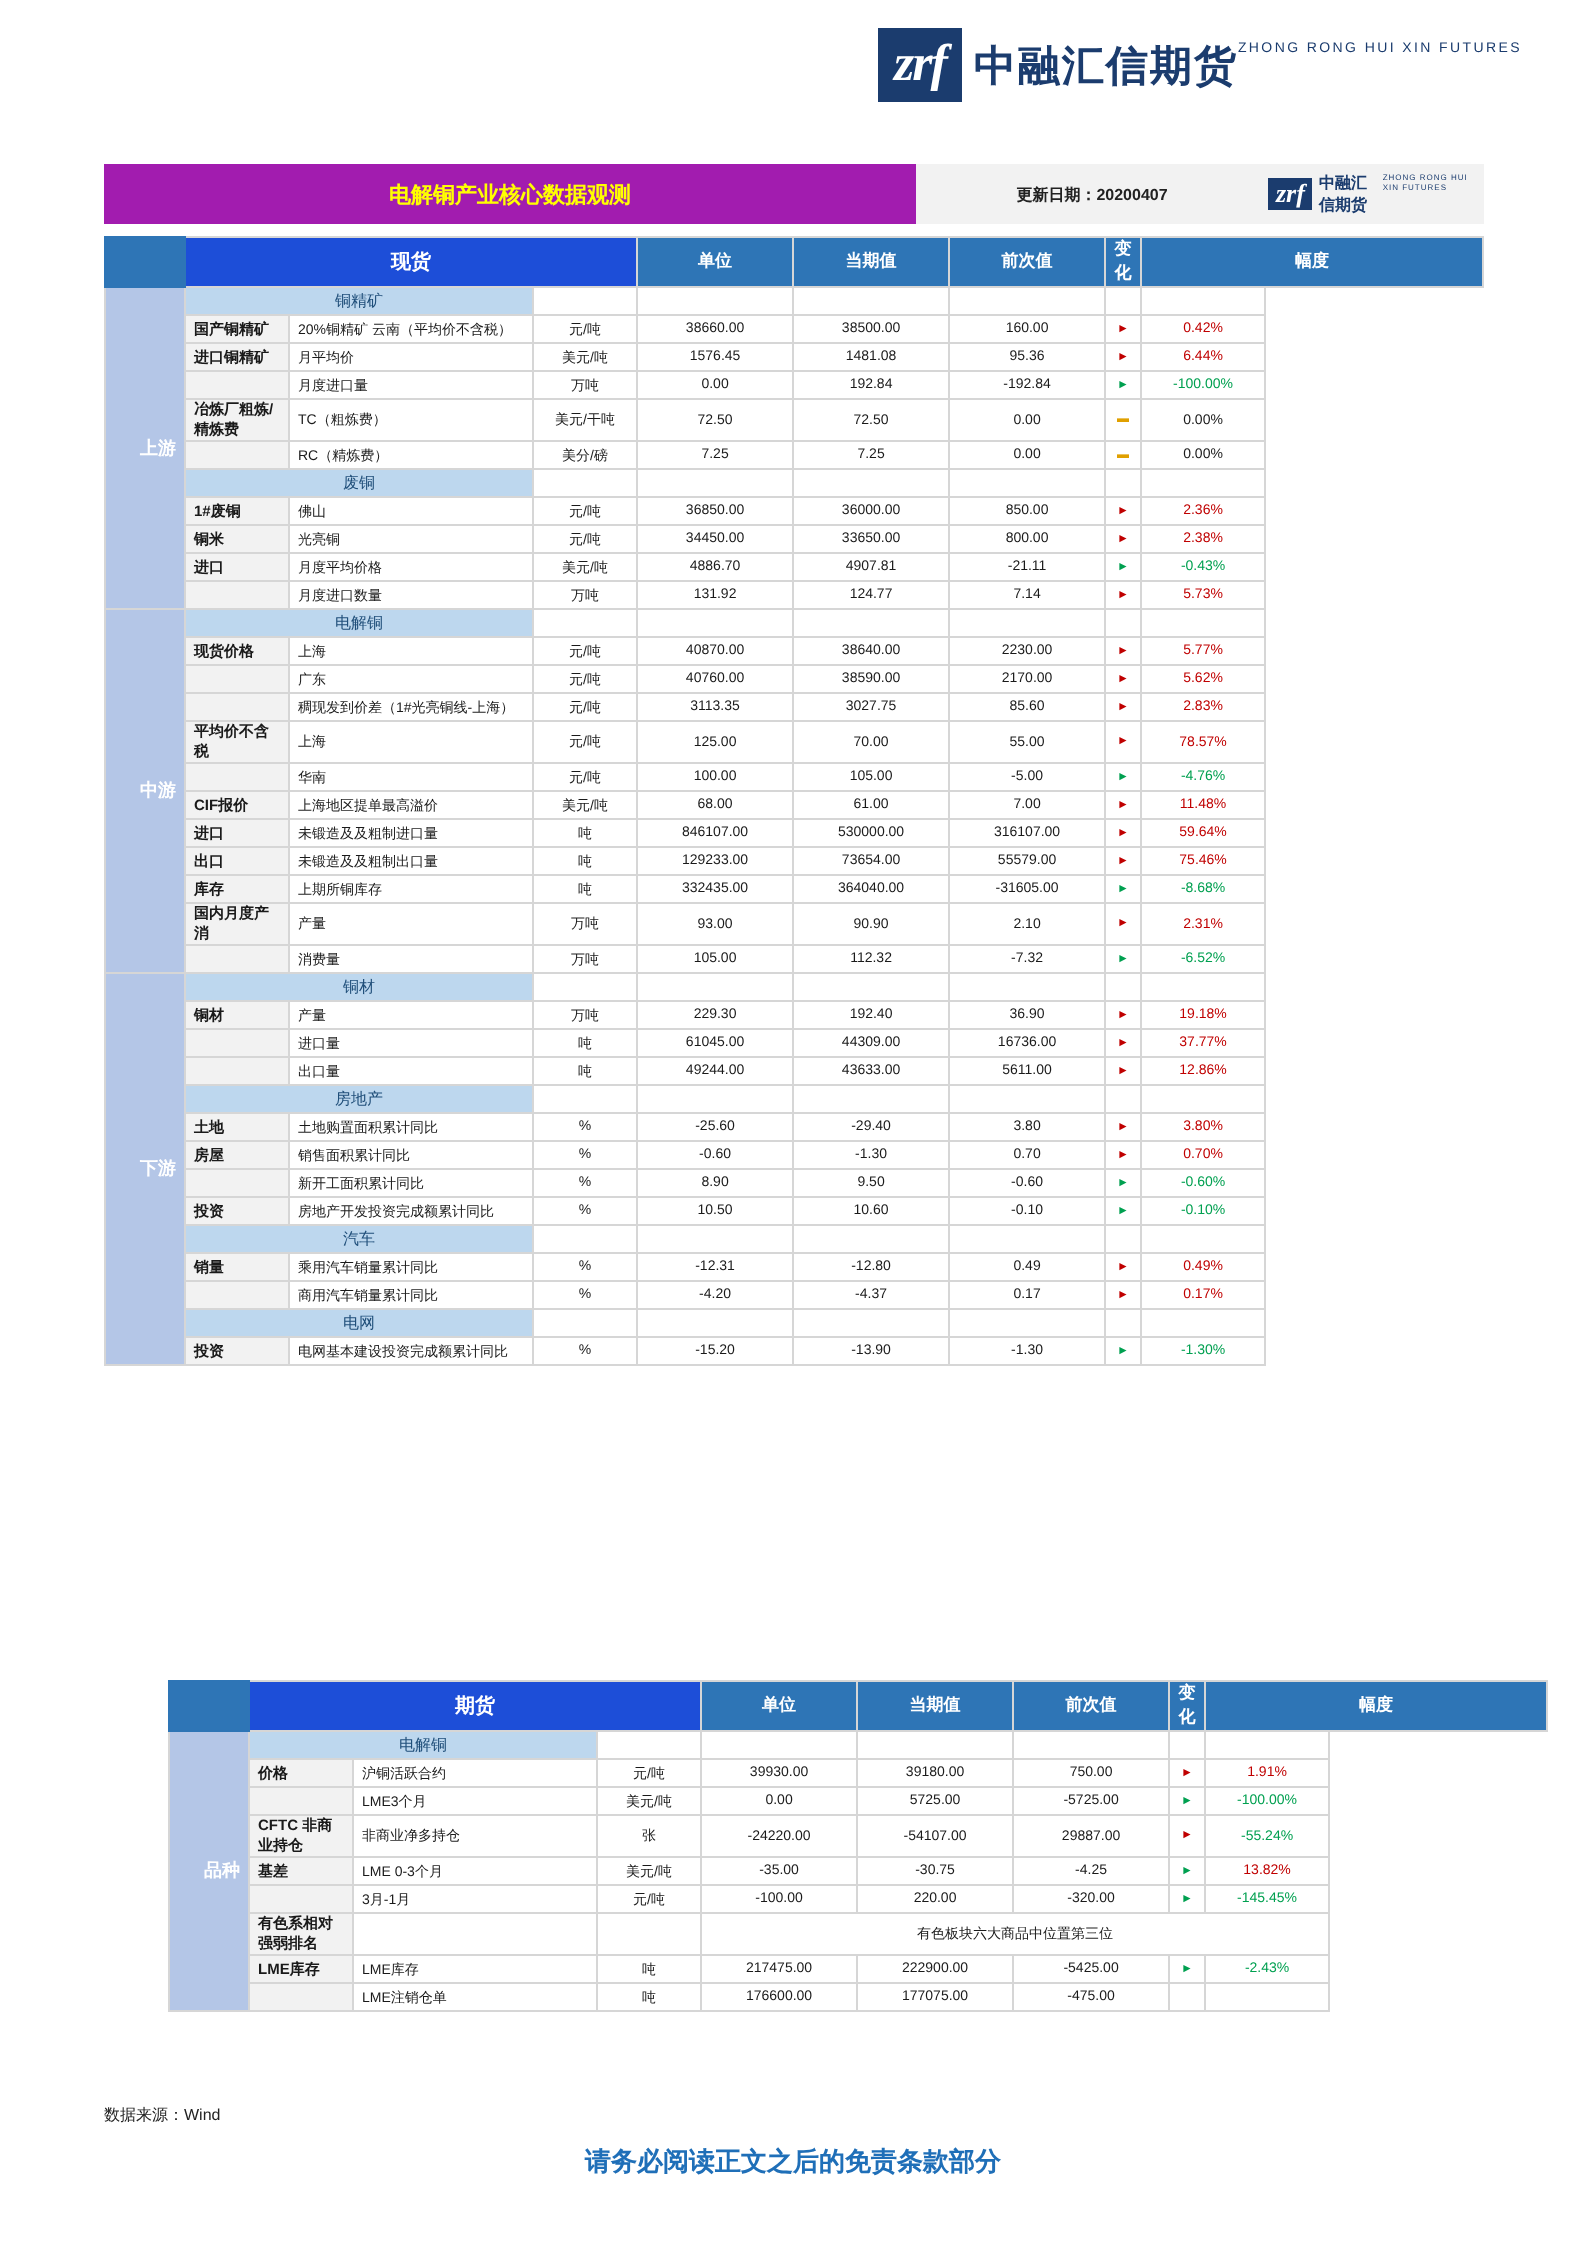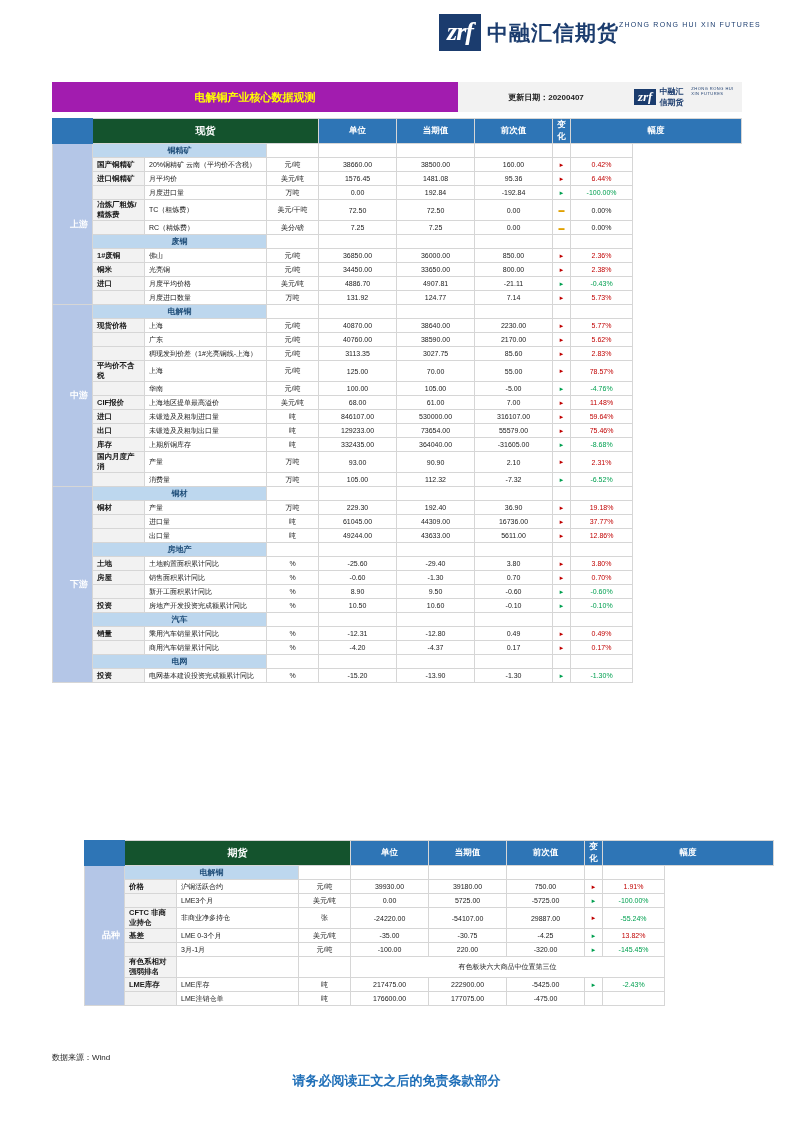--- a/index.html
+++ b/index.html
@@ -64,24 +64,24 @@
   col.c-side  { width: 40px; }
   col.c-grp   { width: 52px; }
   col.c-item  { width: 122px; }
   col.c-unit  { width: 52px; }
   col.c-cur   { width: 78px; }
   col.c-prev  { width: 78px; }
   col.c-chg   { width: 78px; }
   col.c-arrow { width: 18px; }
   col.c-pct   { width: 62px; }
 
-  .hdr { background: #14532d; color: #fff; font-weight: bold; text-align: center; height: 26px; font-size: 10px; }
+  .hdr { background: #1d4ed8; color: #fff; font-weight: bold; text-align: center; height: 26px; font-size: 10px; }
   .hdr-sm { background: #2e75b6; color: #fff; font-weight: bold; text-align: center; height: 26px; font-size: 8.5px; }
   .side { background: #b4c6e7; color: #ffffff; font-weight: bold; text-align: right; font-size: 9px; }
-  .subhdr { background: #bdd7ee; color: #1f4e79; font-weight: bold; text-align: center; font-size: 8px; height: 15px; }
+  .subhdr { background: #bdd7ee; color: #1f4e79; font-weight: normal; text-align: center; font-size: 8px; height: 15px; }
   .grp { background: #f2f2f2; font-weight: bold; font-size: 7.5px; text-align: left; padding-left: 6px; }
   .item { font-size: 7px; text-align: left; padding-left: 6px; }
   .unit { text-align: center; font-size: 7px; }
   .num  { text-align: center; font-size: 7px; }
   .pct  { text-align: center; font-size: 7px; }
   .up   { color: #c00000; }
   .down { color: #00a050; }
   .arrow { text-align: center; font-size: 6px; padding: 0; }
   .a-up { color: #c00000; }
   .a-down { color: #00a050; }

